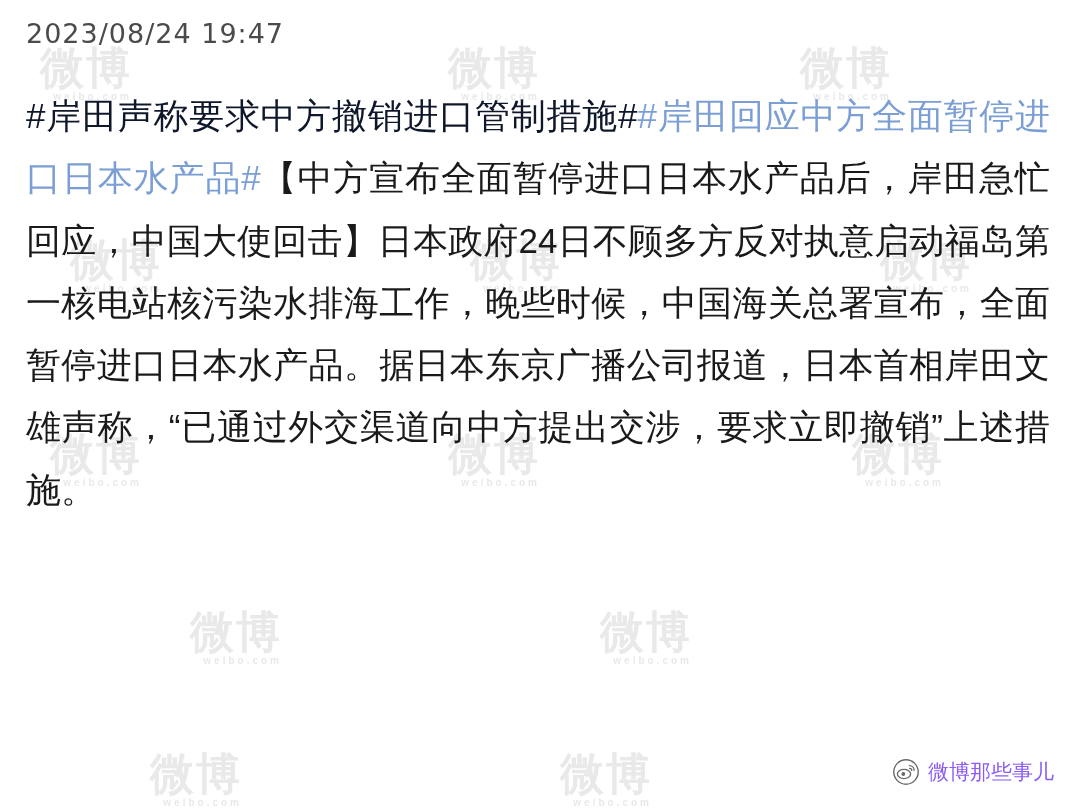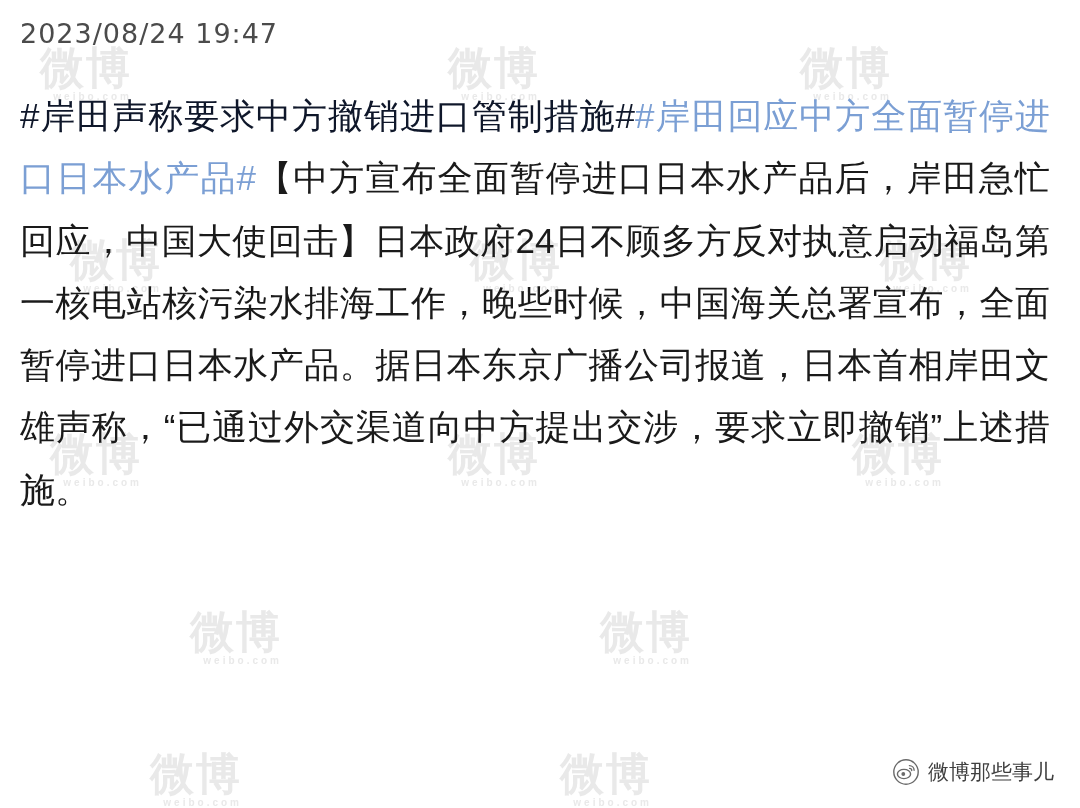--- a/index.html
+++ b/index.html
@@ -40,21 +40,21 @@
     display: block;
     font-size: 10px;
     letter-spacing: 3px;
     margin-top: 2px;
   }
 
   
   .post {
     position: relative;
     z-index: 1;
-    padding: 18px 30px 0 20px;
+    padding: 18px 30px 0 26px;
     box-sizing: border-box;
   }
   .post-time {
     font-size: 27px;
     color: #4b4b4b;
     letter-spacing: 1px;
     font-family: "DejaVu Sans", "Liberation Sans", sans-serif;
     margin-bottom: 36px;
   }
   .post-body {
@@ -79,21 +79,21 @@
     align-items: center;
     gap: 9px;
   }
   .chip-icon {
     width: 26px;
     height: 26px;
     flex: none;
   }
   .chip-label {
     font-size: 21px;
-    color: #404040;
+    color: #8b5cf6;
     white-space: nowrap;
   }
 </style>
 </head>
 <body>
 
 <div class="watermark-layer">
   <div class="wm" style="left:40px;  top:46px;">
       <span class="wm-main">微博</span>
       <span class="wm-sub">weibo.com</span>

